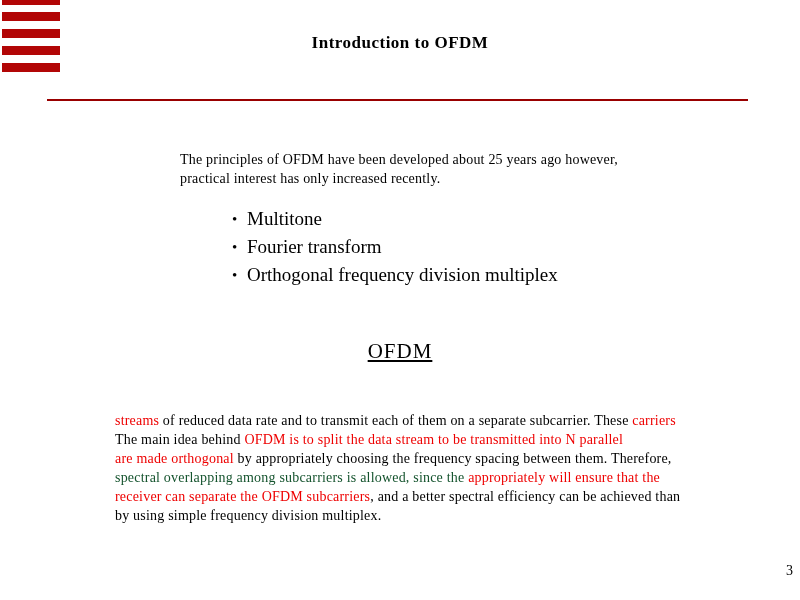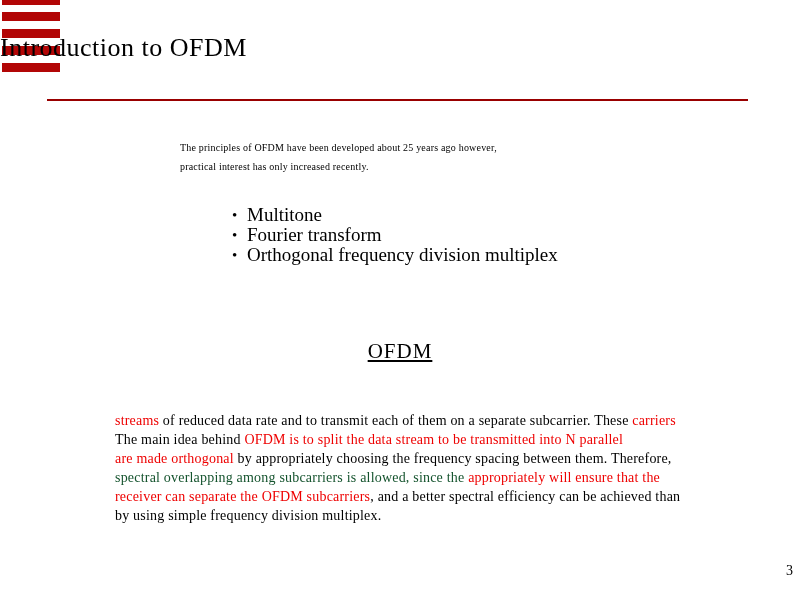--- a/index.html
+++ b/index.html
@@ -26,52 +26,53 @@
     left: 0;
     width: 100%;
   }
 
   
   .slide-title {
     position: absolute;
     top: 33px;
     left: 0;
     width: 100%;
-    font-size: 26px;
-    font-weight: normal;
+    text-align: center;
+    font-size: 17px;
+    font-weight: bold;
     letter-spacing: 0.5px;
   }
 
   
   .title-rule {
     position: absolute;
     left: 47px;
     top: 99px;
     width: 701px;
     height: 2px;
   }
 
   
   .intro {
     position: absolute;
     left: 180px;
-    top: 138px;
-    font-size: 10px;
+    top: 150px;
+    font-size: 14px;
     line-height: 19px;
     letter-spacing: 0.2px;
     white-space: nowrap;
   }
 
   
   .bullets {
     position: absolute;
     left: 232px;
     top: 205px;
     font-size: 19px;
-    line-height: 20px;
+    line-height: 27px;
   }
   .bullet-item { white-space: nowrap; }
   .bullet-marker {
     display: inline-block;
     width: 15px;
     font-size: 15px;
     vertical-align: 1px;
   }
 
   

